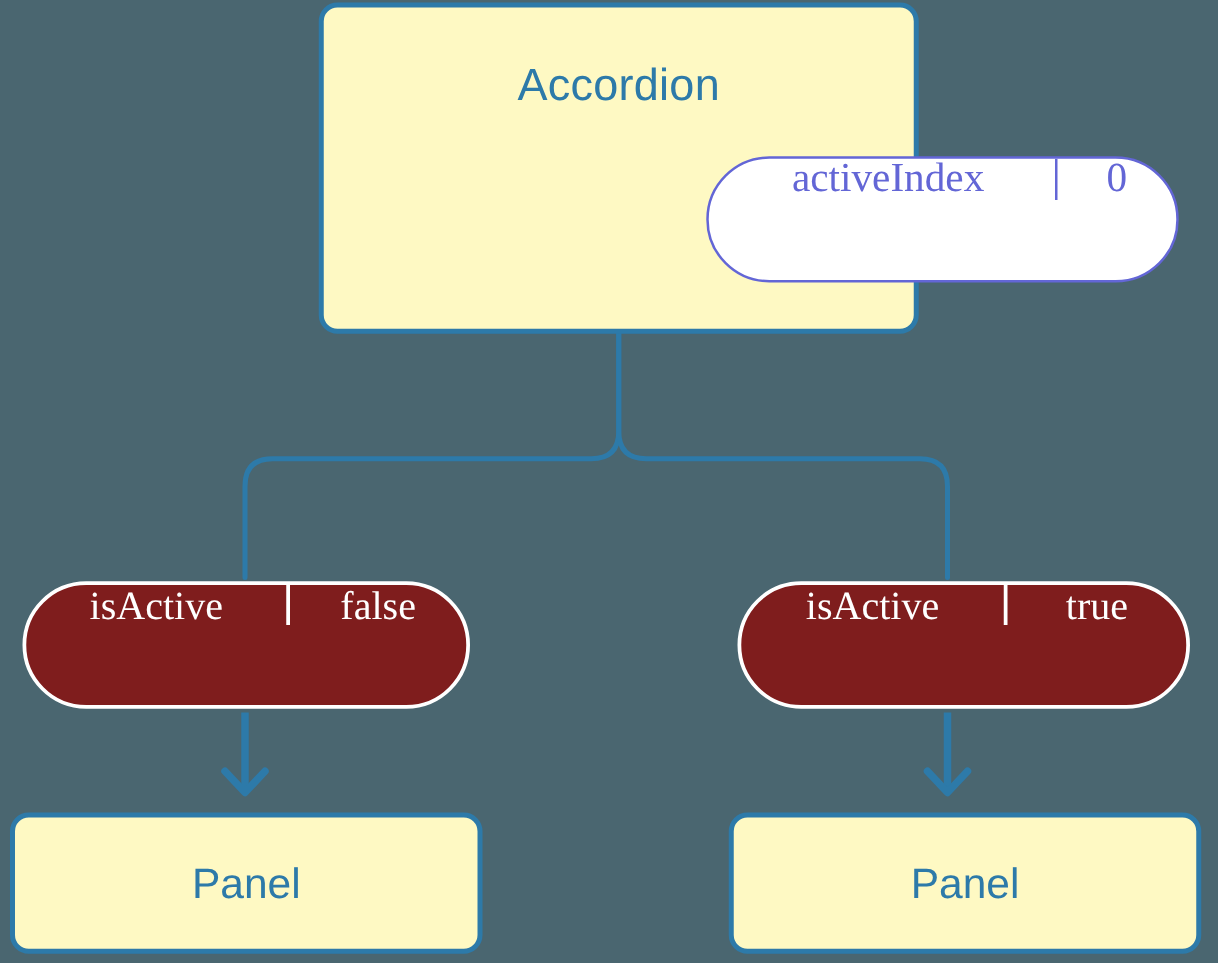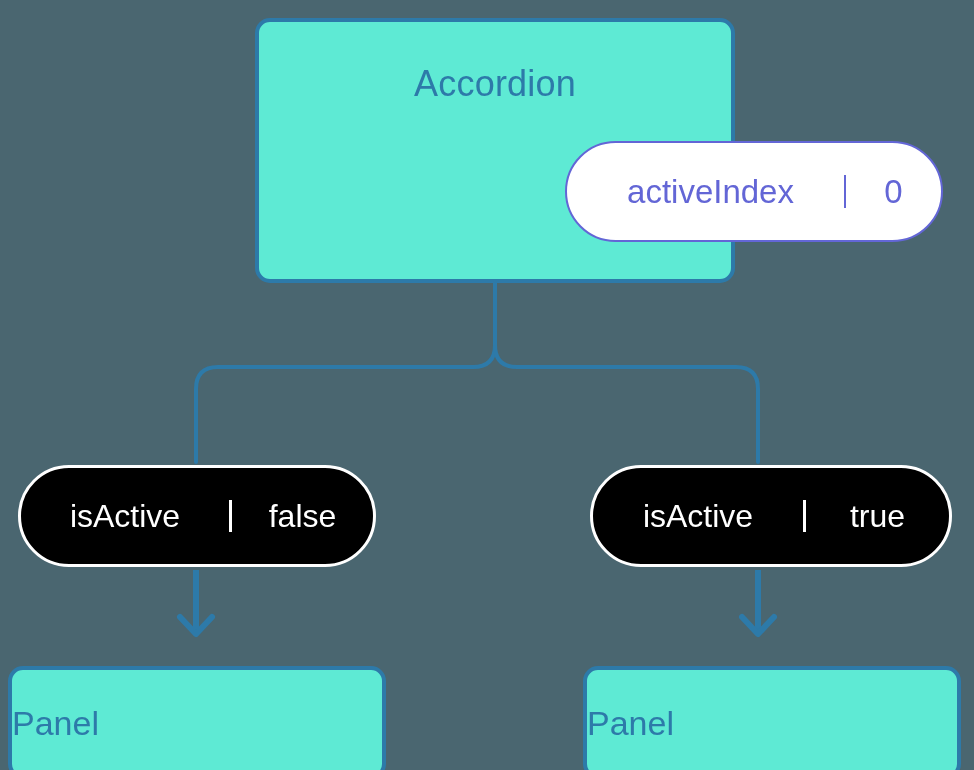--- a/index.html
+++ b/index.html
@@ -26,25 +26,24 @@
     left: 0;
     top: 0;
     width: 974px;
     height: 770px;
     pointer-events: none;
   }
 
   
   .node-card {
     position: absolute;
-    background: #5eead4;
+    background: #fef9c3;
     border: 4px solid #2d7aa9;
     border-radius: 15px;
     box-sizing: border-box;
-    margin-top: 16px;
   }
   .card-root {
     left: 255px;
     top: 2px;
     width: 480px;
     height: 265px;
   }
   .card-title {
     position: absolute;
     left: 0;
@@ -55,24 +54,25 @@
     font-size: 36px;
     font-weight: 400;
     letter-spacing: 0.2px;
     line-height: 1;
   }
 
   
   .pill {
     position: absolute;
     display: flex;
-    align-items: center;
+    align-items: flex-start;
     box-sizing: border-box;
     border-radius: 999px;
     overflow: hidden;
+    font-family: Liberation Serif, serif;
   }
   .pill .pill-key,
   .pill .pill-val {
     display: flex;
     align-items: center;
     justify-content: center;
     box-sizing: border-box;
     line-height: 1;
     white-space: nowrap;
   }
@@ -94,21 +94,21 @@
   }
   .pill-outline .pill-val {
     flex: 1 1 auto;
     color: #6366d6;
     font-size: 33px;
   }
 
   
   .pill-filled {
     border: 3px solid #ffffff;
-    background: #000000;
+    background: #7f1d1d;
     height: 102px;
   }
   .pill-filled .pill-key,
   .pill-filled .pill-val {
     color: #ffffff;
     font-size: 32px;
   }
   .pill-filled .pill-key {
     border-right: 3px solid #ffffff;
   }
@@ -142,21 +142,21 @@
     left: 583px;
     top: 650px;
     width: 378px;
   }
   .panel-label {
     position: absolute;
     left: 0;
     right: 0;
     top: 50%;
     transform: translateY(-50%);
-    text-align: left;
+    text-align: center;
     color: #2d7aa9;
     font-size: 34px;
     font-weight: 400;
     line-height: 1;
   }
 </style>
 </head>
 <body>
 
 <div class="stage">

